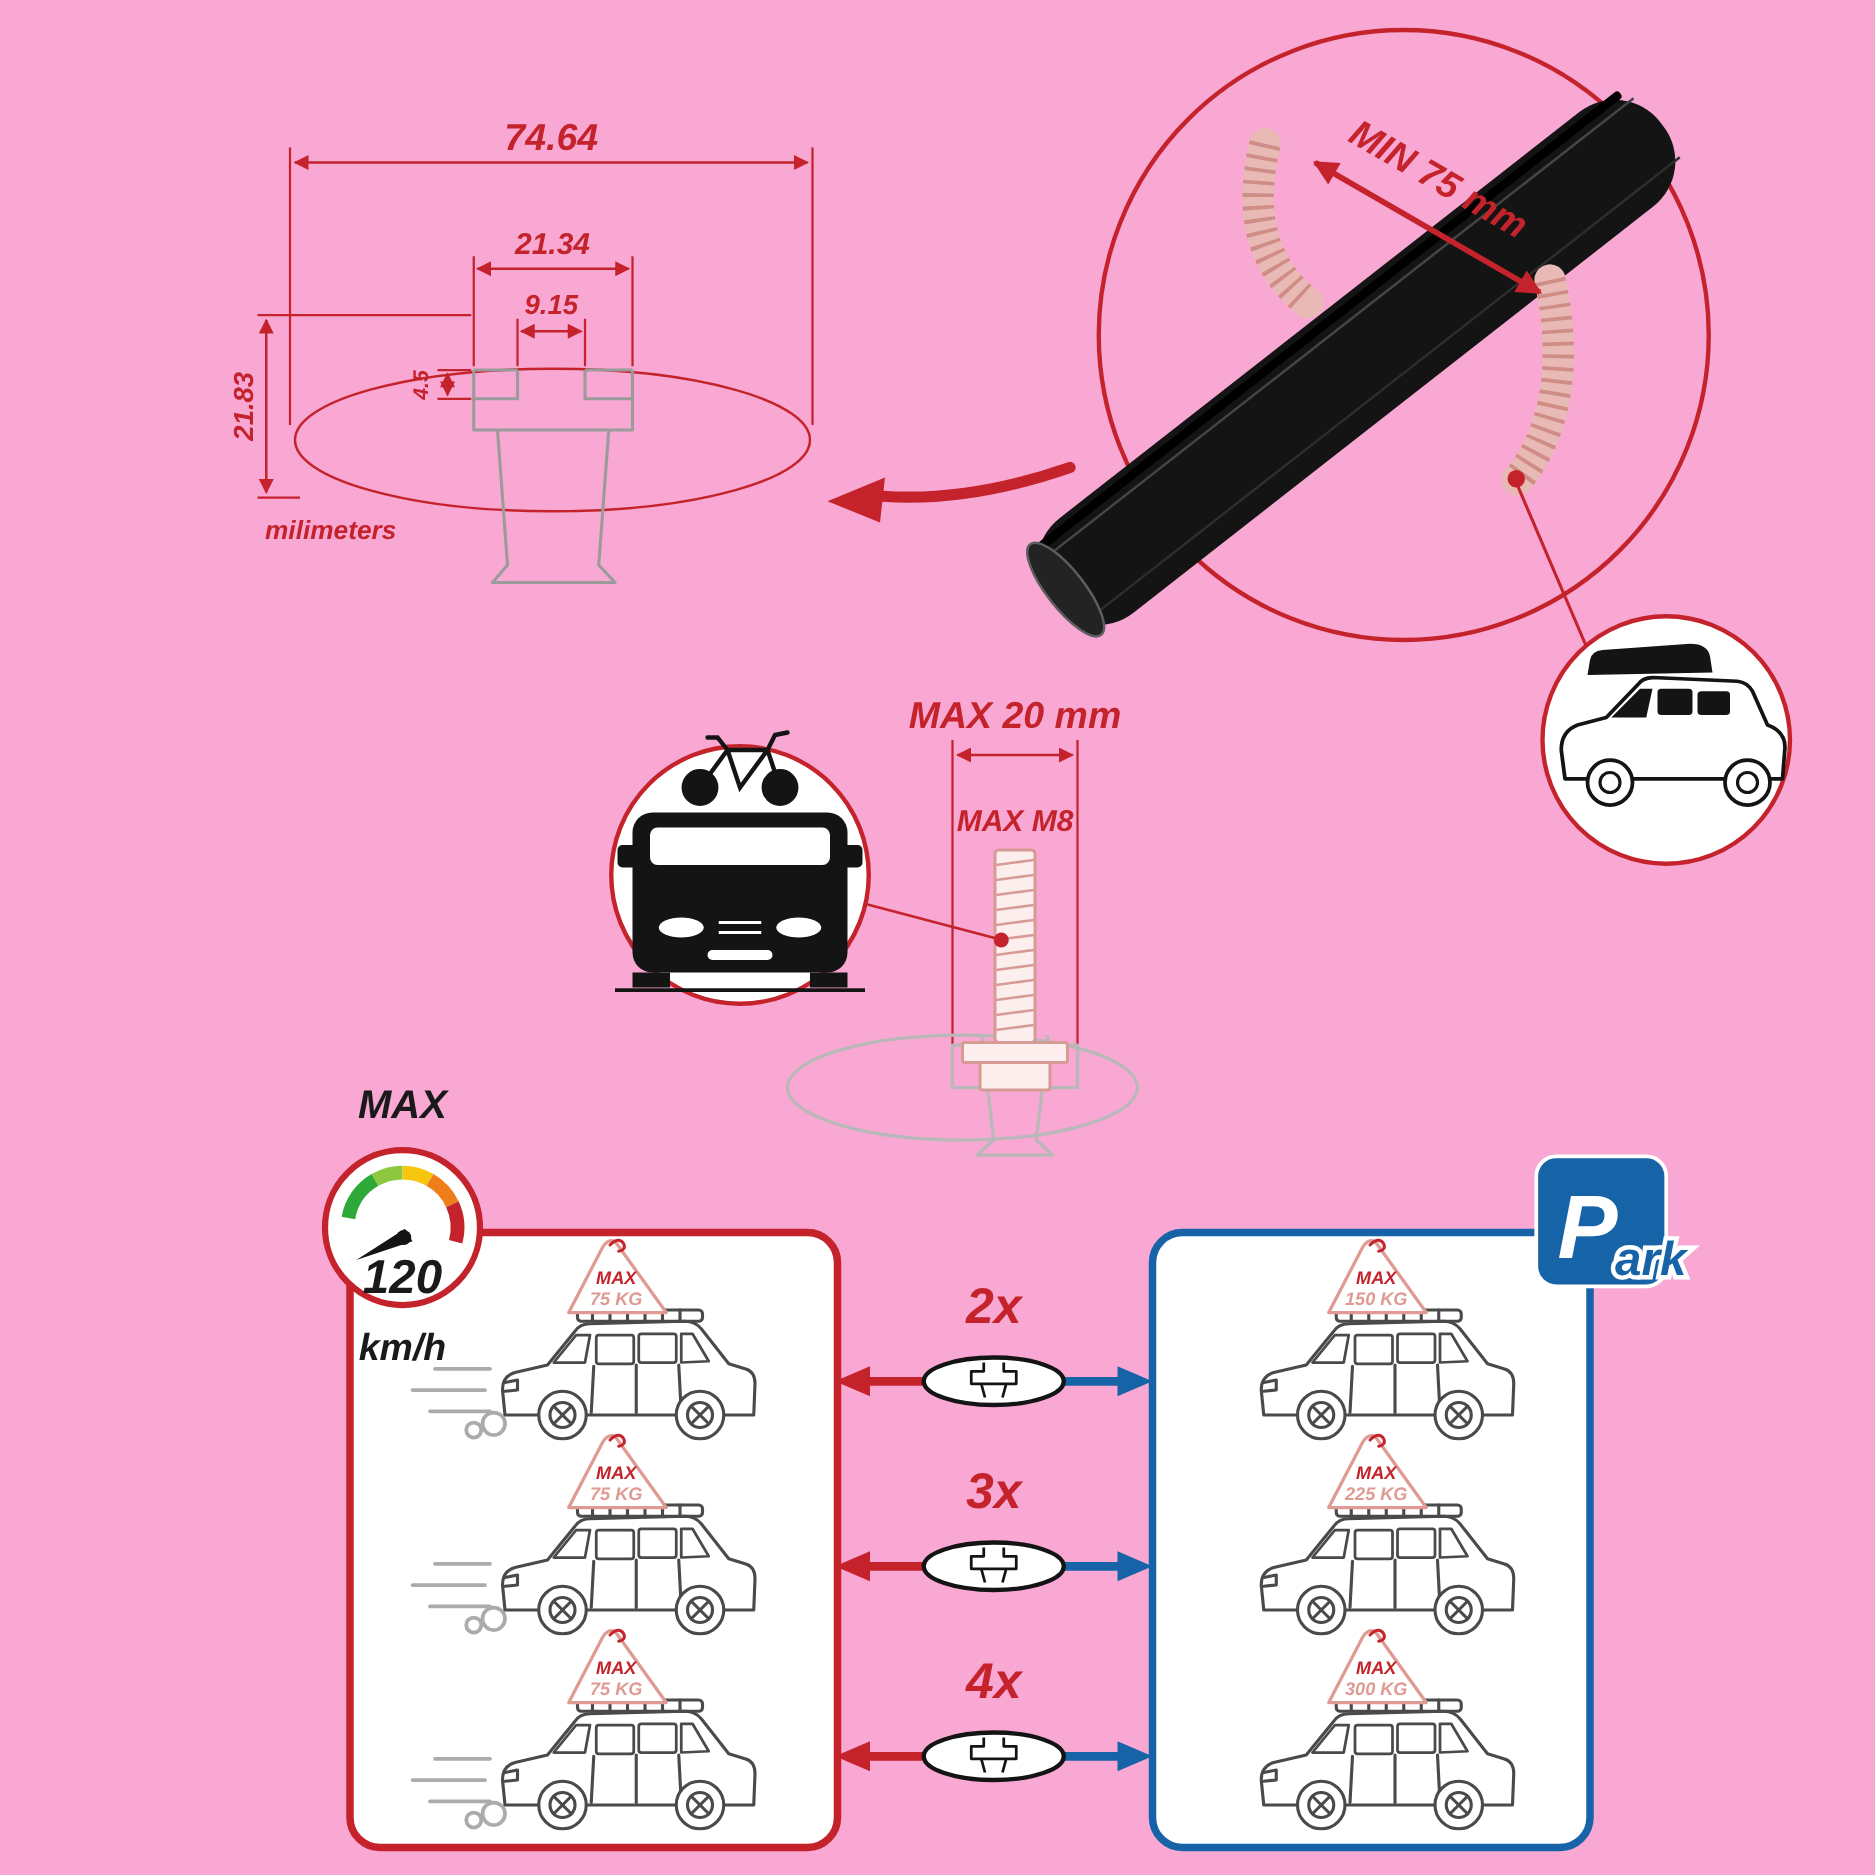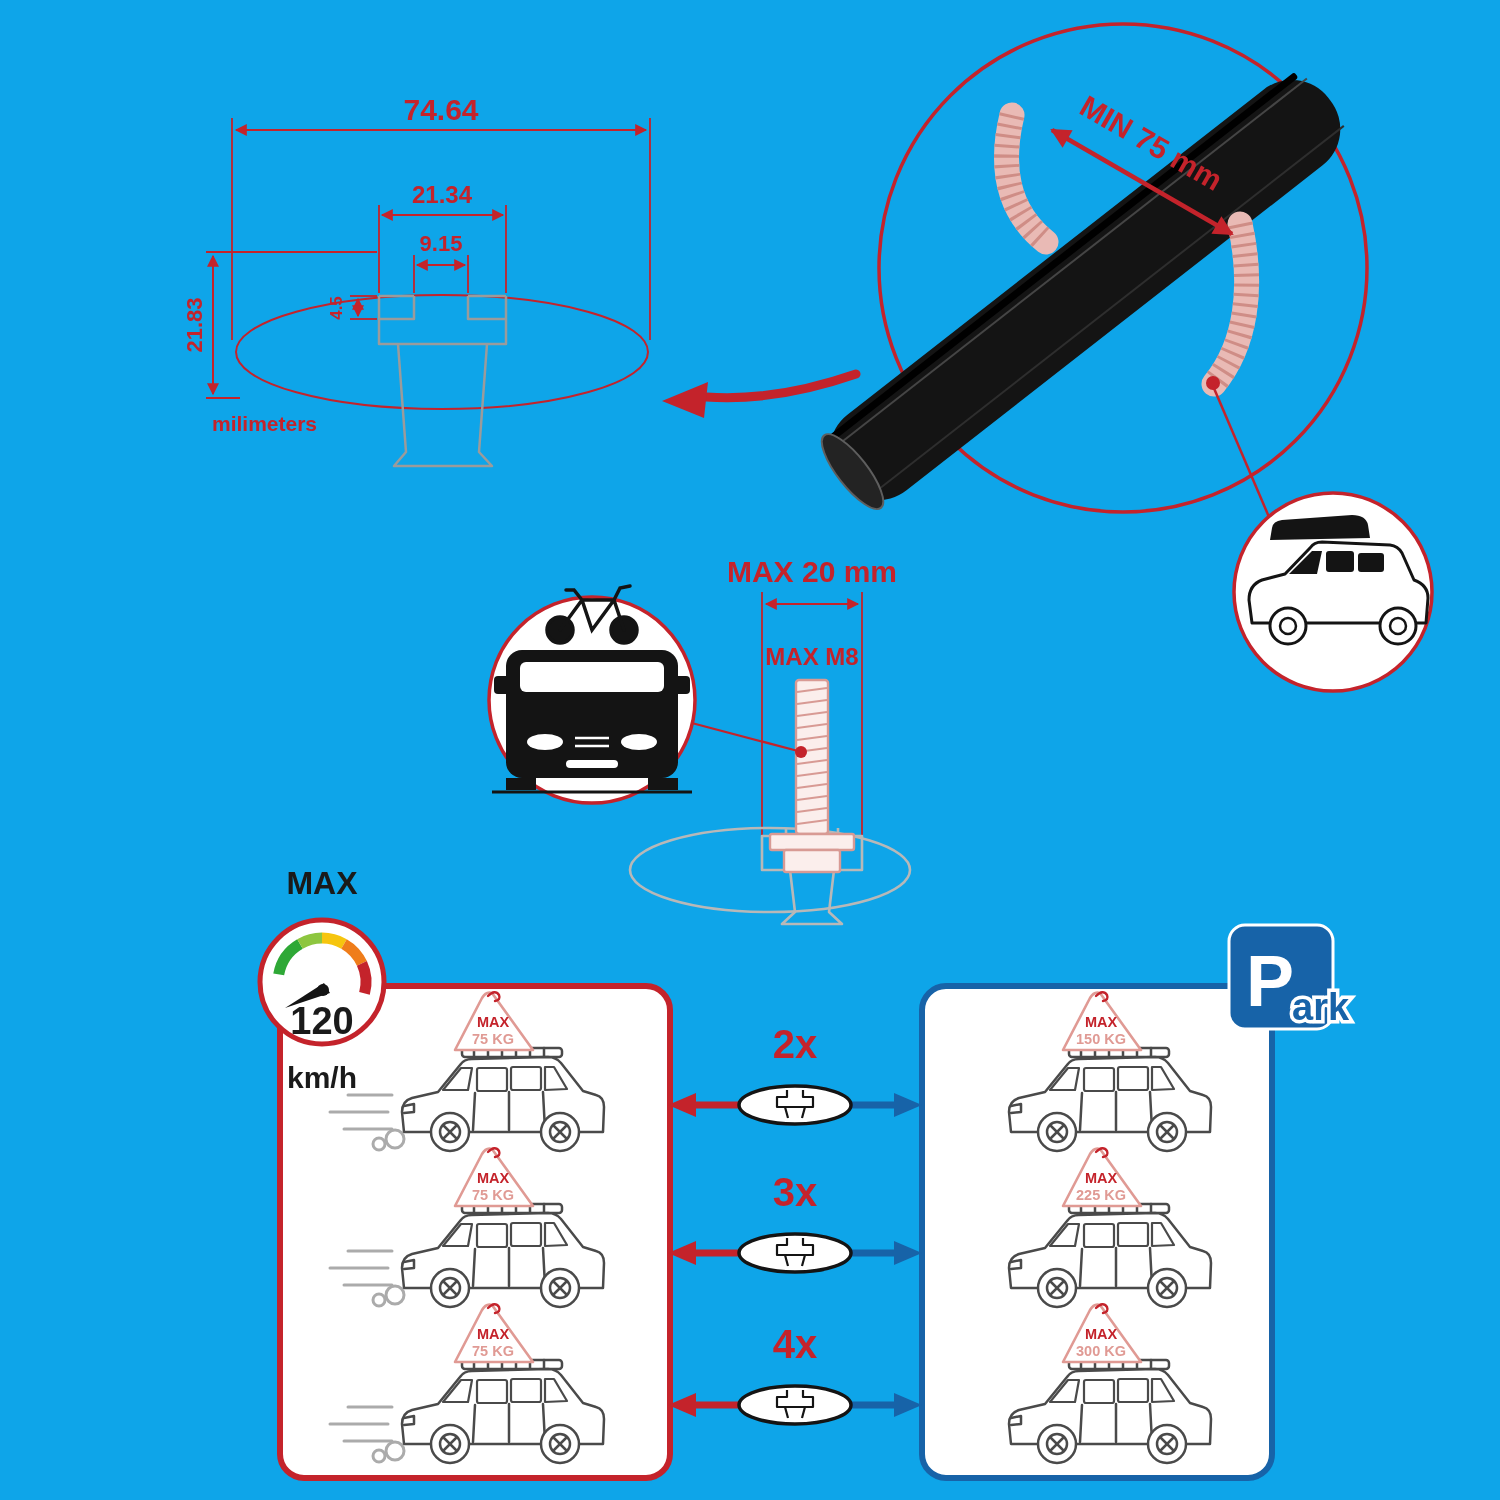--- a/index.html
+++ b/index.html
@@ -1,16 +1,16 @@
 <!DOCTYPE html>
 <html><head>
 <meta charset="utf-8">
 <style>
   html,body{margin:0;padding:0;background:#fff;}
-  .canvas{position:relative;width:1500px;height:1500px;background:#0ea5e9;font-family:"Liberation Sans",sans-serif;overflow:hidden;}
+  .canvas{position:relative;width:1500px;height:1500px;background:#f9a8d4;font-family:"Liberation Sans",sans-serif;overflow:hidden;font-style:italic;}
   .canvas svg{position:absolute;left:0;top:0;}
   text{font-family:"Liberation Sans",sans-serif;font-weight:bold;}
   .dim{stroke:#c4232b;stroke-width:2;fill:none;}
   .dimthin{stroke:#c4232b;stroke-width:1.8;fill:none;}
   .red-t{fill:#c4232b;}
   .blk-t{fill:#1a1a1a;}
   .pink-t{fill:#e09a94;}
   .grey{stroke:#9b9b9b;stroke-width:2.5;fill:none;stroke-linejoin:round;}
   .greyl{stroke:#b8b8b8;stroke-width:2.6;fill:none;stroke-linejoin:round;}
   .carline{stroke:#4a4a4a;stroke-width:2.5;fill:none;stroke-linecap:round;stroke-linejoin:round;}

